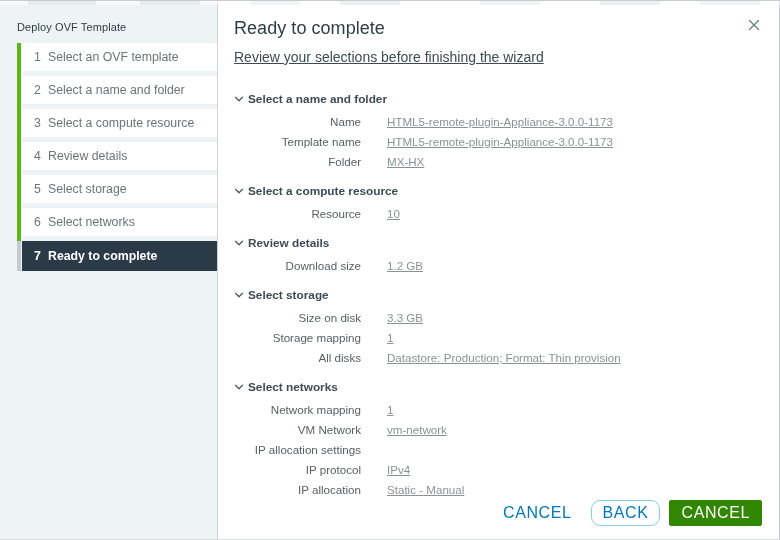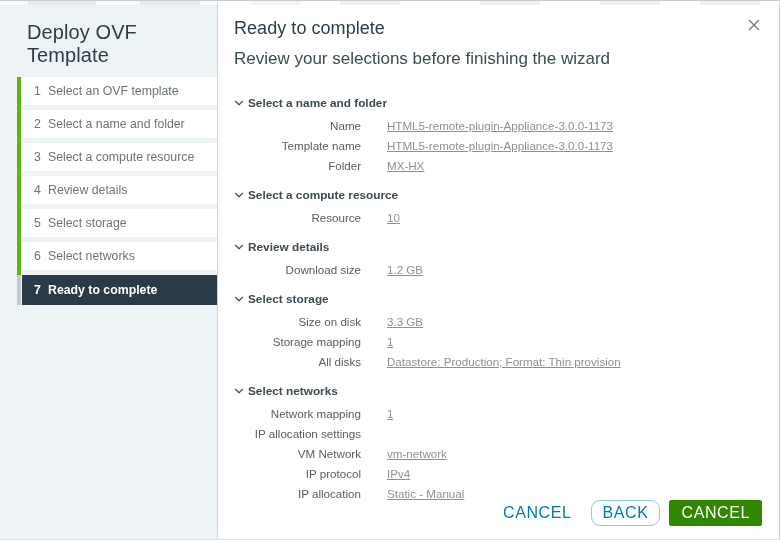--- a/index.html
+++ b/index.html
@@ -36,24 +36,24 @@
 
   
   .sidebar {
     width: 218px; flex: 0 0 218px;
     background: #eef3f6;
     border-right: 1px solid #cdd4d8;
     position: relative;
     padding-top: 6px;
   }
   .wizard-title {
-    font-size: 20px;
+    font-size: 11px;
     color: #2d3e47;
     font-weight: 400;
-    padding: 14px 0 10px 27px;
+    padding: 14px 0 10px 17px;
     letter-spacing: .1px;
   }
 
   .steps {
     position: relative;
     margin-left: 17px;
     padding-left: 5px;
   }
   .progress-track {
     position: absolute;
@@ -110,23 +110,24 @@
   .close-x svg { display: block; }
 
   .page-title {
     font-size: 18px;
     color: #2d3e47;
     font-weight: 400;
     padding: 3px 0 0 16px;
     letter-spacing: .05px;
   }
   .page-sub {
-    font-size: 17px;
+    font-size: 14px;
     color: #3d4b52;
     padding: 10px 0 0 16px;
+    text-decoration: underline;
   }
 
   .sections { padding: 14px 0 0 14px; }
 
   .section { margin-bottom: 0; }
   .sec-head {
     display: flex;
     align-items: center;
     height: 19px;
     margin-top: 10px;
@@ -339,27 +340,27 @@
               <svg width="10" height="10" viewBox="0 0 10 10">
                 <path d="M1.5 3.3 L5 6.8 L8.5 3.3" stroke="#4a585f" stroke-width="1.25" fill="none" stroke-linecap="round" stroke-linejoin="round"></path>
               </svg>
             </span>
             <span class="sec-label">Select networks</span>
           </div>
           <div class="row">
             <span class="lbl">Network mapping</span>
             <span class="val">1</span>
           </div>
-          <div class="row">
-            <span class="lbl">IP allocation settings</span>
-            <span class="val"></span>
-          </div>
           <div class="row indent">
             <span class="lbl">VM Network</span>
             <span class="val">vm-network</span>
+          </div>
+          <div class="row">
+            <span class="lbl">IP allocation settings</span>
+            <span class="val"></span>
           </div>
           <div class="row indent">
             <span class="lbl">IP protocol</span>
             <span class="val">IPv4</span>
           </div>
           <div class="row indent">
             <span class="lbl">IP allocation</span>
             <span class="val">Static - Manual</span>
           </div>
         </div>

